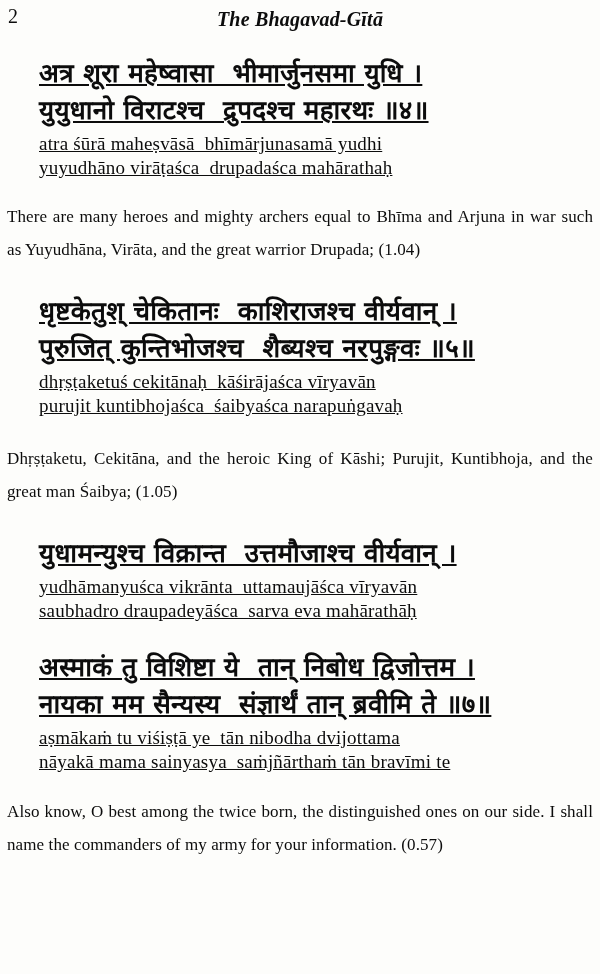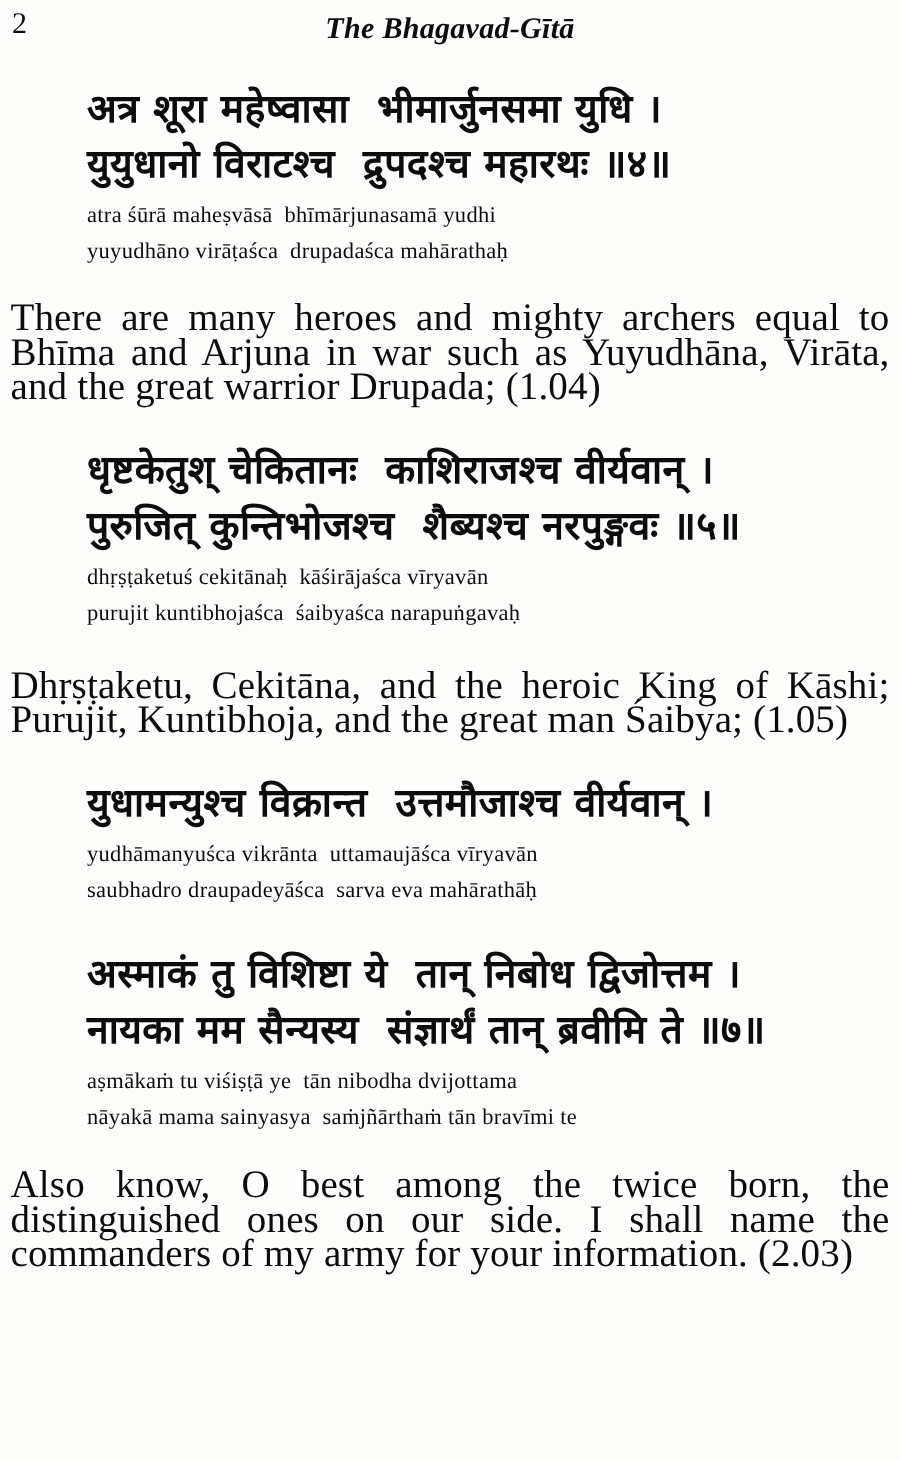--- a/index.html
+++ b/index.html
@@ -31,44 +31,45 @@
   }
   .book-title {
     text-align: center;
     font-size: 20px;
     line-height: 24px;
     font-style: italic;
     font-weight: bold;
     letter-spacing: 0.2px;
   }
   .verse-block {
-    margin-left: 58px;
+    margin-left: 39px;
     margin-right: 20px;
+    text-decoration: underline;
   }
   .sanskrit-line {
     font-family: "DejaVu Sans", sans-serif;
     font-weight: bold;
     font-size: 26px;
     line-height: 37px;
     white-space: pre-wrap;
     letter-spacing: 0.3px;
   }
   .translit-line {
-    font-size: 15px;
+    font-size: 19px;
     line-height: 24px;
     white-space: pre-wrap;
     letter-spacing: 0.2px;
   }
   .translit-group {
     margin-top: 3px;
   }
   .translation {
     margin: 20px 7px 0 7px;
-    font-size: 26px;
-    line-height: 23px;
+    font-size: 17px;
+    line-height: 33px;
     text-align: justify;
     letter-spacing: 0.1px;
   }
   .mt-v1 { margin-top: 22px; }
   .mt-v2 { margin-top: 27px; }
   .mt-v3 { margin-top: 27px; }
   .mt-v4 { margin-top: 26px; }
   .mt-t2 { margin-top: 24px; }
   .mt-t3 { margin-top: 21px; }
   .mt-t4 { margin-top: 21px; }
@@ -112,15 +113,15 @@
   </div>
 
   <div class="verse-block mt-v4">
     <div class="sanskrit-line">अस्माकं तु विशिष्टा ये  तान् निबोध द्विजोत्तम ।</div>
     <div class="sanskrit-line">नायका मम सैन्यस्य  संज्ञार्थं तान् ब्रवीमि ते ॥७॥</div>
     <div class="translit-group">
       <div class="translit-line">aṣmākaṁ tu viśiṣṭā ye  tān nibodha dvijottama</div>
       <div class="translit-line">nāyakā mama sainyasya  saṁjñārthaṁ tān bravīmi te</div>
     </div>
   </div>
-  <p class="translation mt-t4">Also know, O best among the twice born, the distinguished ones on our side.  I shall name the commanders of my army for your information. (2.03)</p>
+  <p class="translation mt-t4">Also know, O best among the twice born, the distinguished ones on our side.  I shall name the commanders of my army for your information. (0.57)</p>
 
 </div>
 
 </body></html>

